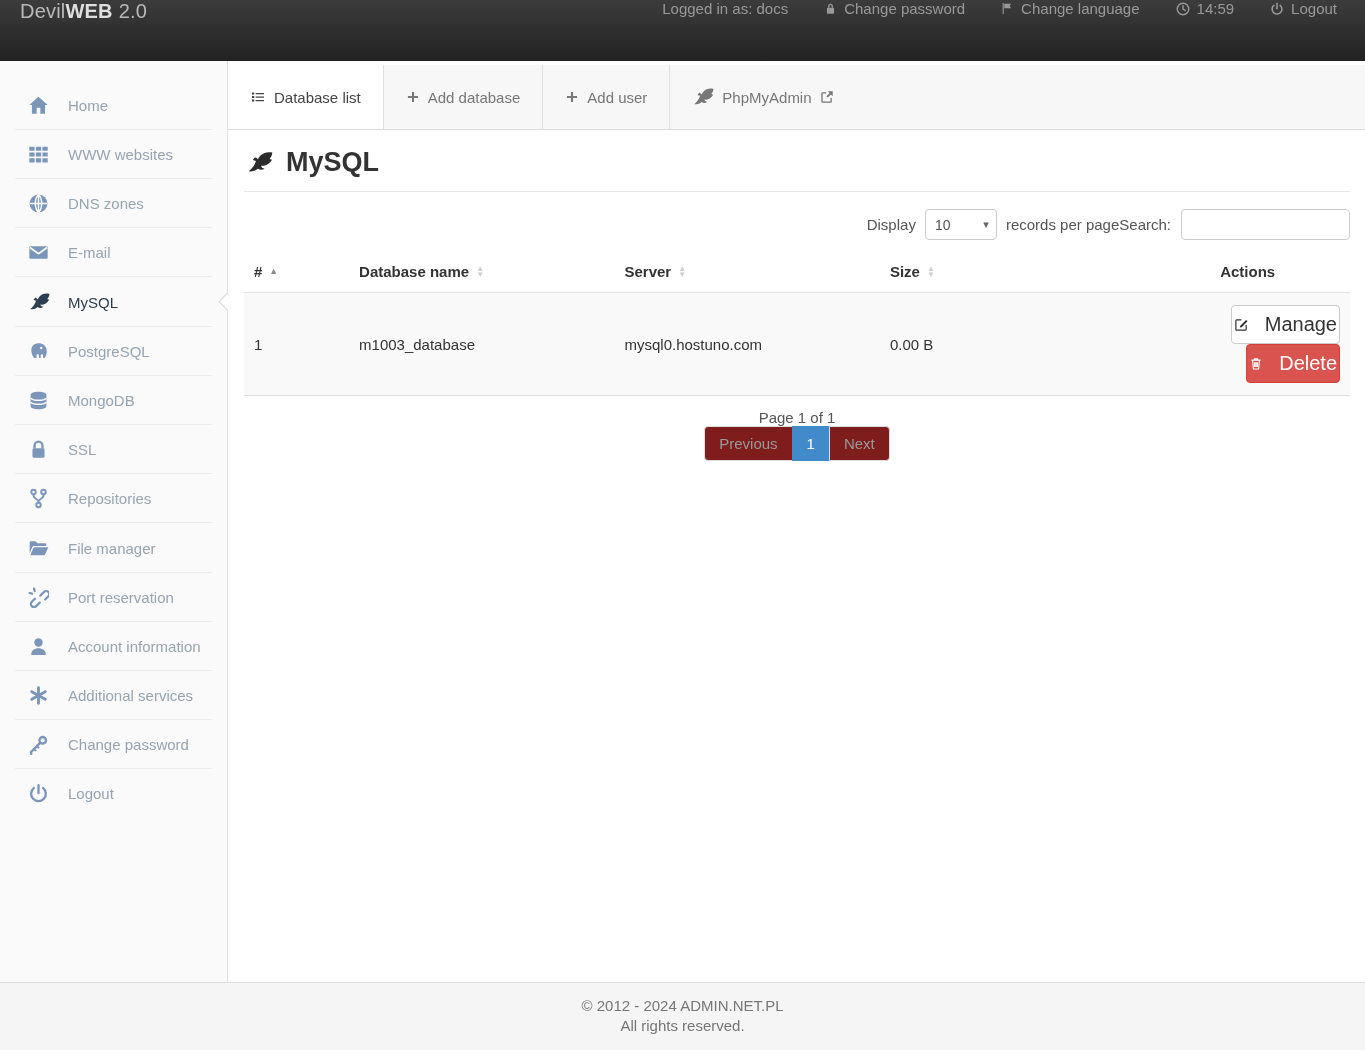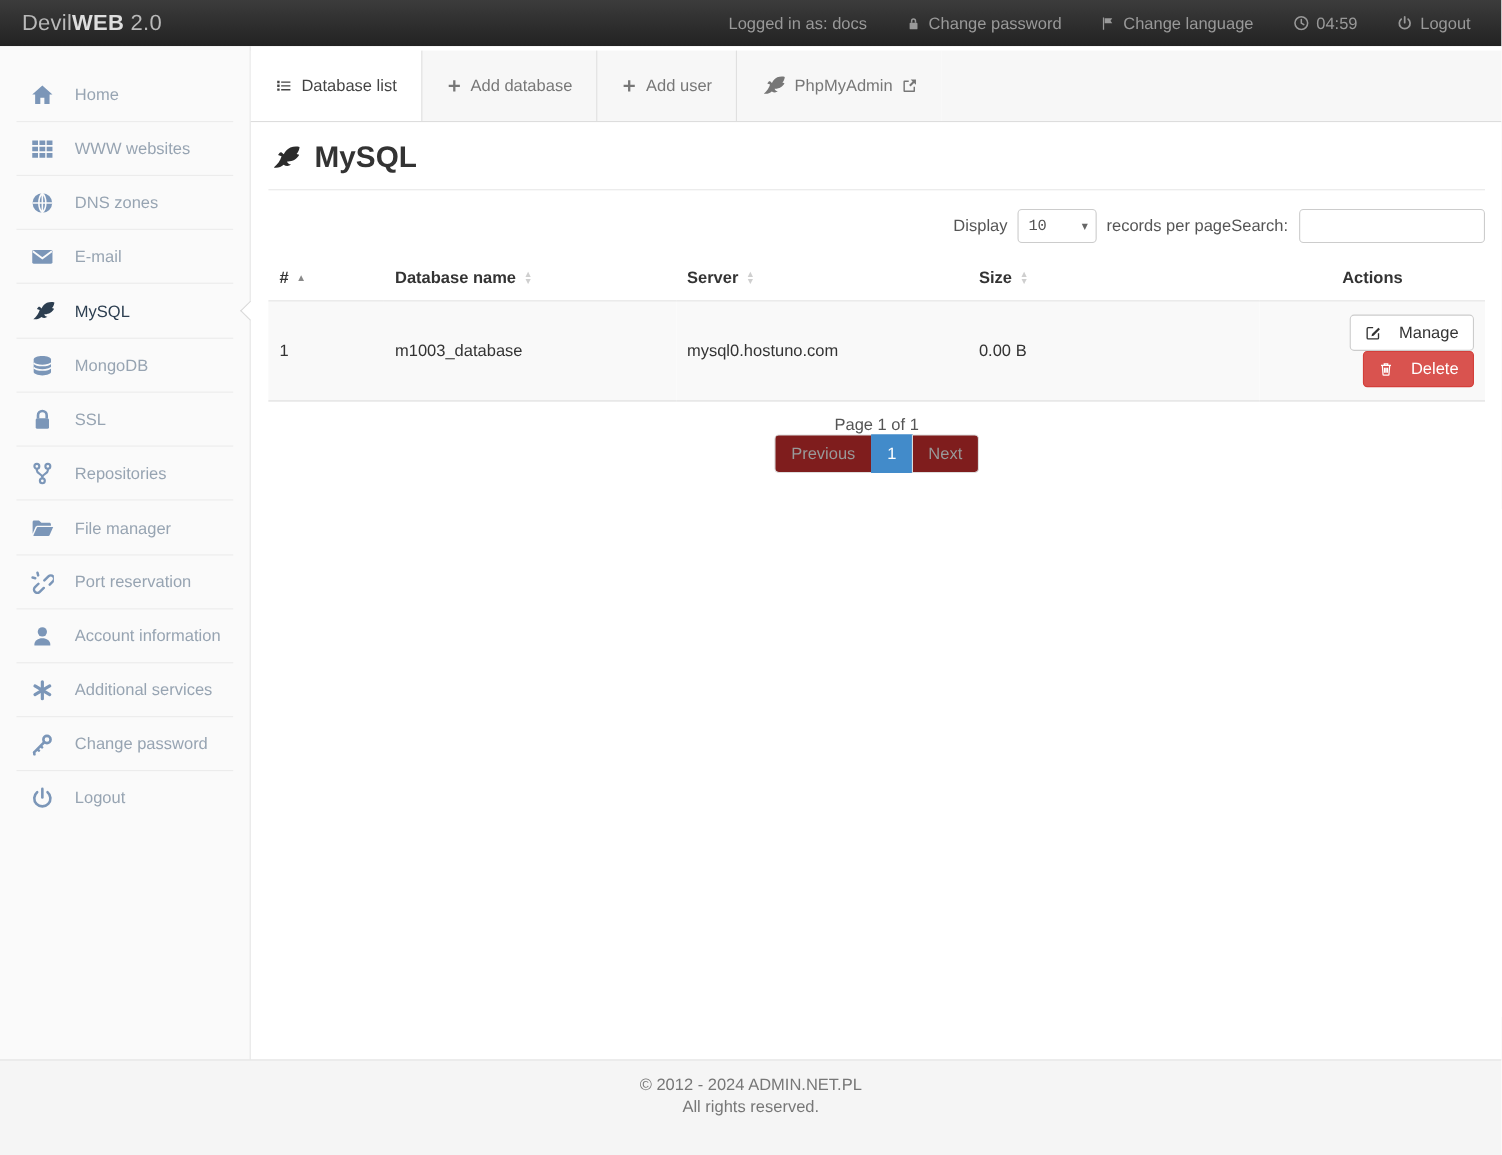--- a/index.html
+++ b/index.html
@@ -6,24 +6,24 @@
   html,body { width:1365px; height:1050px; }
   body {
     font-family: "Liberation Sans", "DejaVu Sans", sans-serif;
     background: #f5f5f5;
     color: #333;
     font-size: 15px;
     overflow: hidden;
   }
   
   .navbar {
-    height: 42px;
+    height: 61px;
     background: linear-gradient(#3c3c3c, #222);
     display: flex;
-    align-items: center;
+    align-items: flex-start;
     color: #999;
   }
   .brand { margin-left: 20px; font-size: 20px; color: #b9b9b9; letter-spacing: .2px; }
   .brand b { color: #dedede; }
   .brand .ver { margin-left: 6px; }
   .nav-right {
     margin-left: auto; margin-right: 28px;
     display: flex; align-items: center; gap: 36px;
     font-size: 15px;
   }
@@ -89,21 +89,21 @@
   
   .table-controls { display: flex; justify-content: flex-end; align-items: center; color: #555; }
   .length-ctrl { display: flex; align-items: center; gap: 9px; }
   .select-wrap { position: relative; display: inline-block; }
   .select-wrap select {
     appearance: none; -webkit-appearance: none;
     width: 72px; height: 31px;
     border: 1px solid #ccc; border-radius: 4px;
     background: #fff; color: #555;
     font-size: 14px; padding: 0 20px 0 9px;
-    font-family: Liberation Mono, monospace;
+    font-family: Liberation Sans, sans-serif;
   }
   .select-wrap::after {
     content: "\25BE";
     position: absolute; right: 8px; top: 50%;
     transform: translateY(-52%);
     font-size: 11px; color: #666; pointer-events: none;
   }
   .search-ctrl { display: flex; align-items: center; gap: 10px; }
   .search-ctrl input {
     width: 169px; height: 31px;
@@ -126,22 +126,22 @@
   table.dt th:nth-child(4) { width: 24%; }
   table.dt th:last-child { text-align: center; cursor: default; }
   table.dt td { padding: 12px 10px; font-size: 15px; color: #333; }
   table.dt tbody tr { background: #f9f9f9; border-bottom: 1px solid #ddd; }
   table.dt td:last-child { text-align: right; }
   .sort-asc { color: #8a8a8a; font-size: 9px; line-height: 9px; }
   .sort-both { display: inline-flex; flex-direction: column; color: #cfcfcf; font-size: 8px; line-height: 6px; }
   
   .btn {
     display: inline-flex; align-items: center; gap: 16px;
-    padding: 7px 13px;
-    font-size: 15px; font-family: inherit;
+    padding: 7px 2px;
+    font-size: 20px; font-family: inherit;
     border-radius: 4px; cursor: pointer;
     border: 1px solid #ccc;
     background: #fff; color: #333;
   }
   .btn svg { display: block; }
   .btn-danger { background: #d9534f; border-color: #d43f3a; color: #fff; margin-left: 5px; }
   
   .table-footer { display: flex; justify-content: space-between; align-items: center; margin-top: 13px; flex-direction: column; }
   .page-info { color: #555; }
   .pagination { display: inline-flex; }
@@ -183,21 +183,21 @@
         </span>
       <span>Change language</span>
     </div>
     <div class="nav-item plain">
       <span>
           <svg width="14" height="14" viewBox="0 0 16 16" fill="none" stroke="currentColor" stroke-width="1.6">
             <circle cx="8" cy="8" r="6.6"></circle>
             <path d="M8 4.3V8l2.6 1.6" stroke-linecap="round"></path>
           </svg>
         </span>
-      <span>04:59</span>
+      <span>14:59</span>
     </div>
     <div class="nav-item">
       <span>
           <svg width="14" height="14" viewBox="0 0 16 16" fill="none" stroke="currentColor" stroke-width="1.8" stroke-linecap="round">
             <path d="M8 1.6v6"></path>
             <path d="M4.4 3.9a5.6 5.6 0 107.2 0"></path>
           </svg>
         </span>
       <span>Logout</span>
     </div>
@@ -244,20 +244,29 @@
           <span>E-mail</span>
         </li>
         <li class="active">
           <span class="sicon">
             <svg width="22" height="22" viewBox="0 0 16 16" fill="currentColor">
               <path d="M15.6 2.1c-2.9-.6-5.6.1-7.3 2.1-.5.6-.9 1.2-1.2 1.9l-1-.9c-.4-.3-.9-.3-1.2.1l-.9 1.2 1.9.6c-.7 2.4-2.2 4.4-4.2 6.1 2 .4 3.9-.2 5.3-1.5 1.3.9 2.9.9 4-.1-1.2-.2-1.9-.8-2.1-1.7 2.7.2 5.3-1.2 6.5-3.6l-1.4-.4c.9-1 1.5-2.4 1.6-3.8z"></path>
             </svg>
           </span>
           <span>MySQL</span>
           <span class="notch"></span>
+        </li>
+        <li>
+          <span class="sicon">
+            <svg width="21" height="21" viewBox="0 0 16 16">
+              <path fill="currentColor" d="M7.8 1.8C4.4 1.9 2.3 4.3 2.6 7.8c.2 2.2 1 4.1 2.3 5.2h1.6v-2.1c0-.5.4-.9.9-.9s.9.4.9.9V13h1.4v-2.1c0-.5.4-.9.9-.9s.9.4.9.9V13h1.1c1.2-1.4 1.9-3.5 1.6-6.1C13.8 3.5 11.2 1.7 7.8 1.8z"></path>
+              <circle cx="10.1" cy="5.3" r=".9" fill="#fafafa"></circle>
+            </svg>
+          </span>
+          <span>PostgreSQL</span>
         </li>
         <li>
           <span class="sicon">
             <svg width="21" height="21" viewBox="0 0 16 16">
               <path fill="currentColor" d="M2 3.6C2 2.3 4.7 1.3 8 1.3s6 1 6 2.3v8.8c0 1.3-2.7 2.3-6 2.3s-6-1-6-2.3z"></path>
               <g stroke="#fafafa" stroke-width="1.1" fill="none">
                 <path d="M2 6.2c1 1 3.3 1.6 6 1.6s5-.6 6-1.6M2 9.3c1 1 3.3 1.6 6 1.6s5-.6 6-1.6"></path>
               </g>
             </svg>
           </span>

